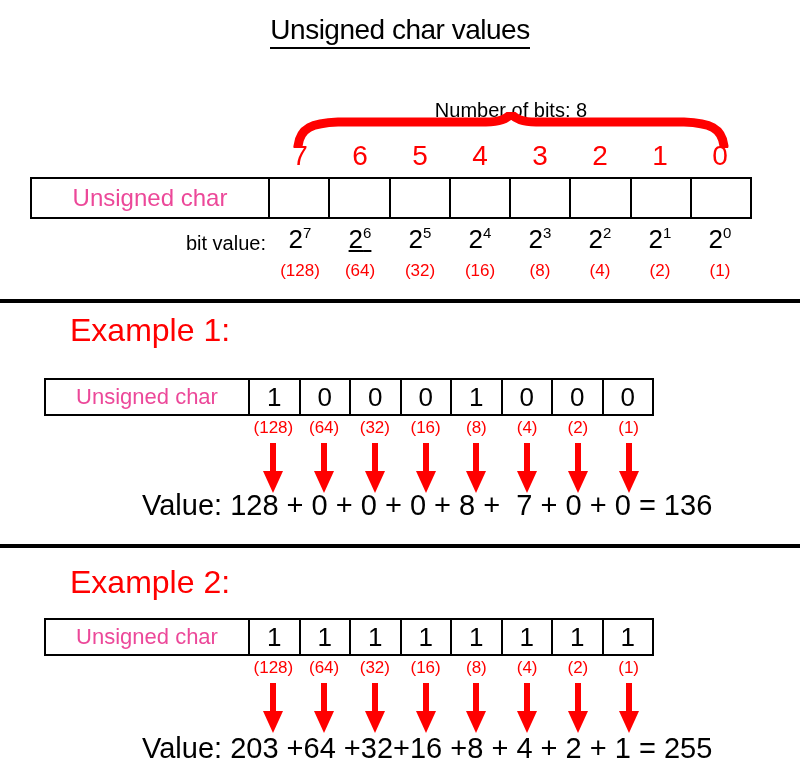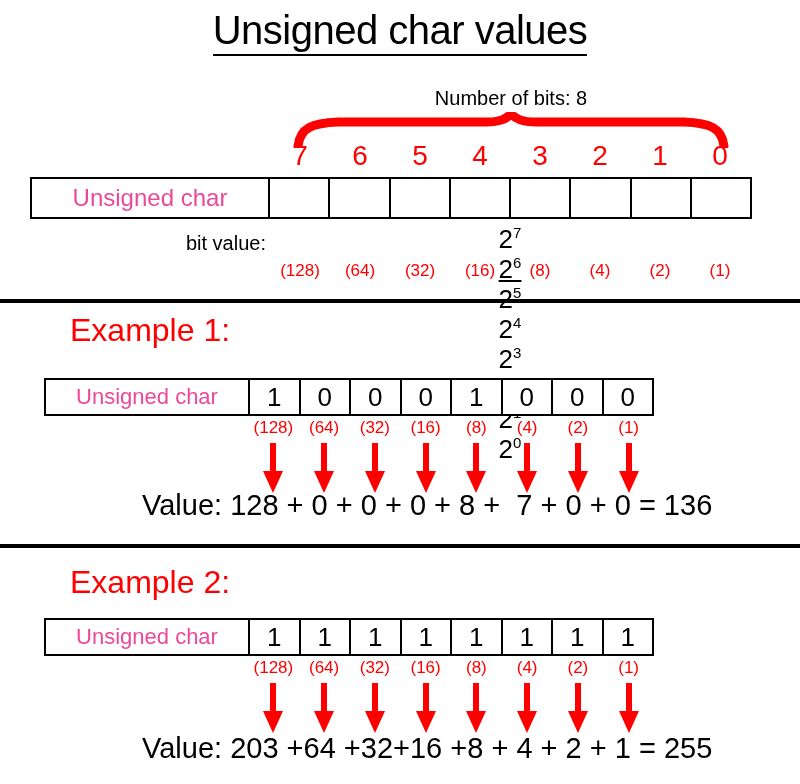--- a/index.html
+++ b/index.html
@@ -16,36 +16,36 @@
     color: #000000;
   }
 
   
   #page-title {
     position: absolute;
     left: 0;
     top: 6px;
     width: 800px;
     text-align: center;
-    font-size: 40px;
+    font-size: 28px;
     line-height: 48px;
     font-weight: normal;
     letter-spacing: -0.5px;
     color: #000;
   }
   #page-title span.ul {
     border-bottom: 2px solid #000;
     padding-bottom: 2px;
   }
 
   
   #bits-caption {
     position: absolute;
     left: 297px;
-    top: 86px;
+    top: 98px;
     width: 428px;
     text-align: center;
     font-size: 20px;
     line-height: 24px;
   }
 
   
   #brace {
     position: absolute;
     left: 290px;
@@ -185,21 +185,21 @@
       <div class="uchar-cell" style="flex: 1 1 0px;"></div>
       <div class="uchar-cell" style="flex: 1 1 0px;"></div>
       <div class="uchar-cell" style="flex: 1 1 0px;"></div>
       <div class="uchar-cell" style="flex: 1 1 0px;"></div>
       <div class="uchar-cell" style="flex: 1 1 0px;"></div>
     </div>
 </div>
 
 <div style="position:absolute; left:148px; top:228px; width:118px; text-align:right; font-size:20px; line-height:30px;">bit value:</div>
 
-<div class="bitrow" id="hdr-powers" style="left:270px; top:224px; width:480px;flex-direction:column;">
+<div class="bitrow" id="hdr-powers" style="left:270px; top:224px; width:480px;">
     <div class="bitpow" style="flex: 1 1 0px;">2<sup>7</sup></div>
     <div class="bitpow" style="flex: 1 1 0px; text-decoration: underline;">2<sup>6</sup></div>
     <div class="bitpow" style="flex: 1 1 0px;">2<sup>5</sup></div>
     <div class="bitpow" style="flex: 1 1 0px;">2<sup>4</sup></div>
     <div class="bitpow" style="flex: 1 1 0px;">2<sup>3</sup></div>
     <div class="bitpow" style="flex: 1 1 0px;">2<sup>2</sup></div>
     <div class="bitpow" style="flex: 1 1 0px;">2<sup>1</sup></div>
     <div class="bitpow" style="flex: 1 1 0px;">2<sup>0</sup></div>
   </div>
 

